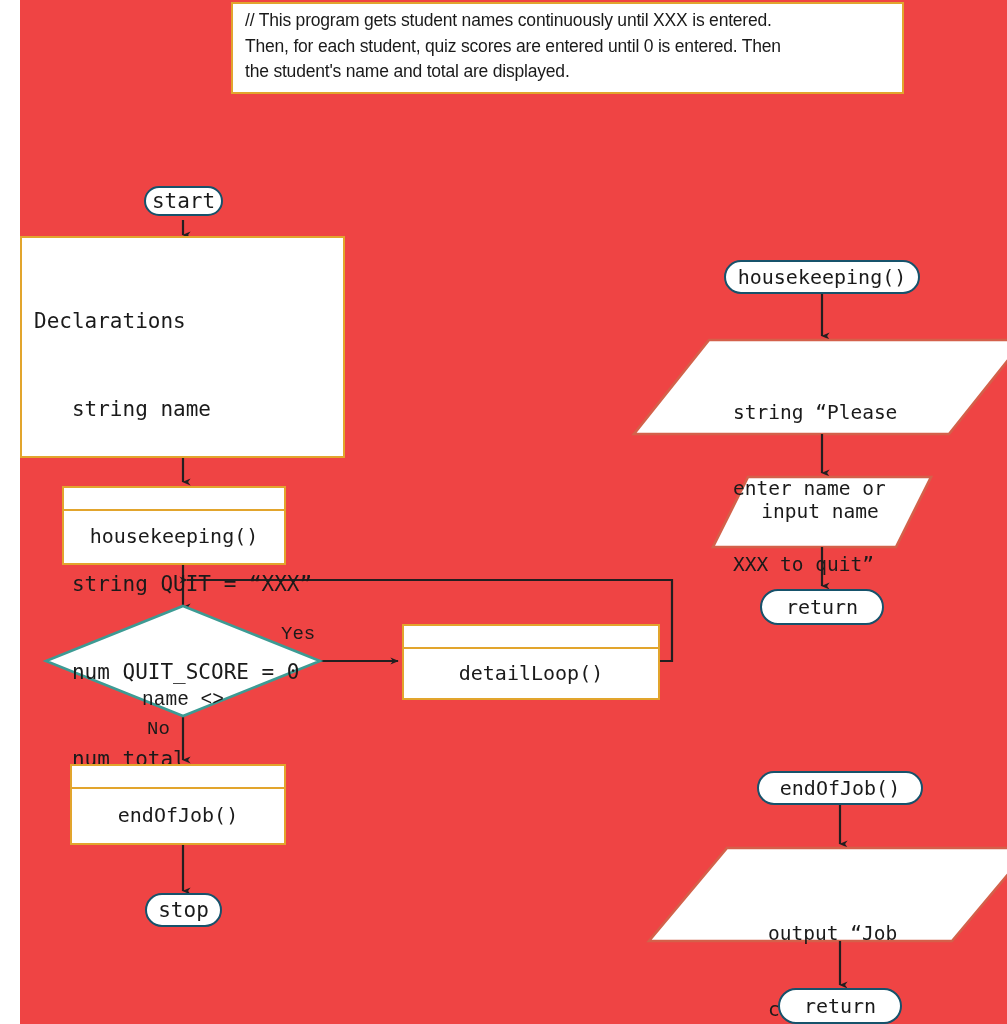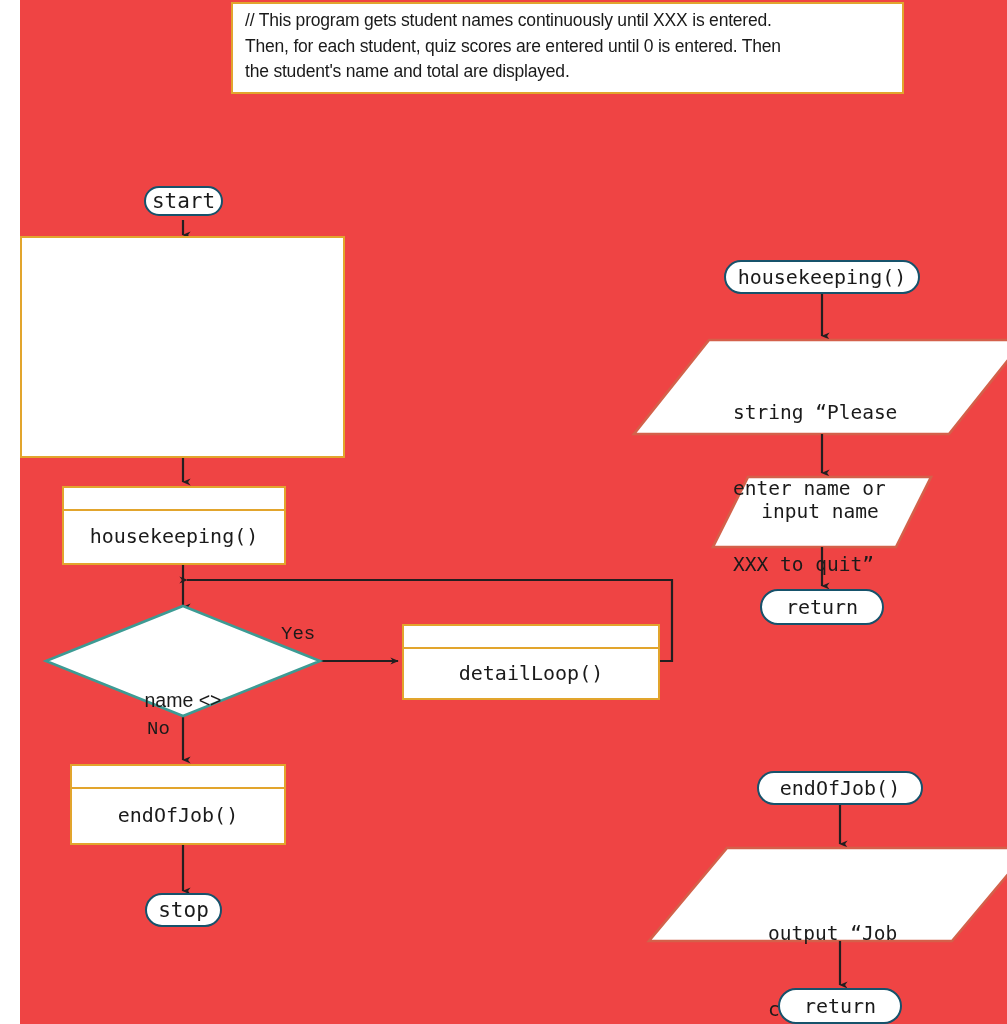--- a/index.html
+++ b/index.html
@@ -116,21 +116,21 @@
     position: absolute;
     font-family: "DejaVu Sans Mono", monospace;
     color: #1a1a1a;
     white-space: pre;
     line-height: 1.30;
     text-align: left;
   }
 
   .diamond-text {
     position: absolute;
-    font-family: Liberation Sans, sans-serif;
+    font-family: Liberation Mono, monospace;
     color: #1a1a1a;
     white-space: pre;
     line-height: 1.30;
     text-align: center;
   }
 
   .edge-label {
     position: absolute;
     font-family: Liberation Mono, monospace;
     font-size: 19px;
@@ -189,20 +189,28 @@
   <div class="comment-box"></div>
   <div class="comment-text">
     <div>// This program gets student names continuously until XXX is entered.</div>
     <div>Then, for each student, quiz scores are entered until 0 is entered. Then</div>
     <div>the student's name and total are displayed.</div>
   </div>
 
   <div class="terminal" style="left:124px; top:186px; width:79px; height:30px; font-size:21px;">start</div>
 
   <div class="proc-box" style="left:0px; top:236px; width:325px; height:222px;"></div>
+  <div class="decl-text" style="left:14px; top:249px; font-size:21px;">
+    <div>Declarations</div>
+    <div>   string name</div>
+    <div>   num score</div>
+    <div>   string QUIT = “XXX”</div>
+    <div>   num QUIT_SCORE = 0</div>
+    <div>   num total</div>
+  </div>
 
   <div class="module-box" style="left:42px; top:486px; width:224px; height:79px;">
     <div class="module-band"></div>
     <div class="module-label" style="font-size:20px;">housekeeping()</div>
   </div>
 
   <div class="diamond-text" style="left:63px; top:637px; width:200px; font-size:19.5px;">
     <div>name &lt;&gt;</div>
     <div>QUIT?</div>
   </div>

